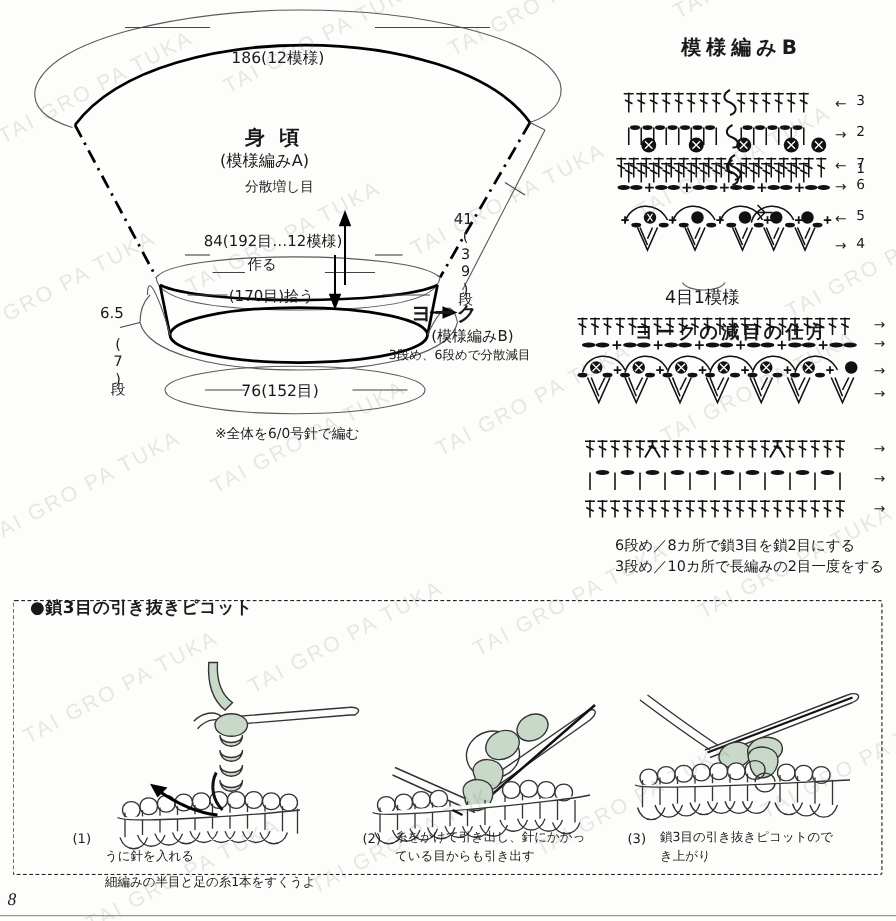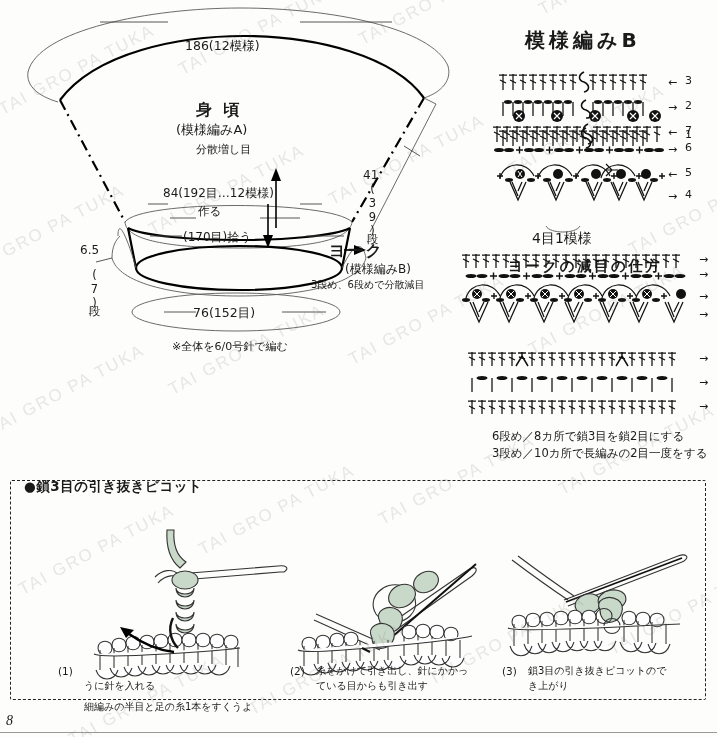--- a/index.html
+++ b/index.html
@@ -132,21 +132,21 @@
     <div class="t jp" style="left:80px;top:243px;font-size:12px;text-align:center;">6.5</div>
     <div class="t jp vert" style="left:88px;top:268px;font-size:11.5px;">
       <span>(</span><span>7</span><span>段</span><span>)</span>
     </div>
 
     <div class="t jp" style="left:193px;top:305px;font-size:12.5px;">76(152目)</div>
     <div class="t jp" style="left:172px;top:340px;font-size:11px;">※全体を6/0号針で編む</div>
   </div>
 
   <div>
-    <div class="t jp b" style="left:525px;top:28px;font-size:20px;letter-spacing:4px;">模様編みB</div>
+    <div class="t jp b" style="left:545px;top:28px;font-size:16px;letter-spacing:4px;">模様編みB</div>
 
     <svg width="717" height="737" viewBox="0 0 717 737" aria-hidden="true">
       <g stroke="#111" fill="none" stroke-width="1.25">
 
         <g>
 
           <g>
             <path d="M503,130 v16 M513,130 v16 M523,130 v16 M533,130 v16 M543,130 v16 M553,130 v16 M563,130 v16 M573,130 v16 M583,130 v16 M593,130 v16 M603,130 v16 M613,130 v16 M623,130 v16 M633,130 v16 M643,130 v16"></path>
 
             <path d="M499,131 h8 M509,131 h8 M519,131 h8 M529,131 h8 M539,131 h8 M549,131 h8 M559,131 h8 M569,131 h8 M579,131 h8 M589,131 h8 M599,131 h8 M609,131 h8 M619,131 h8 M629,131 h8 M639,131 h8"></path>

